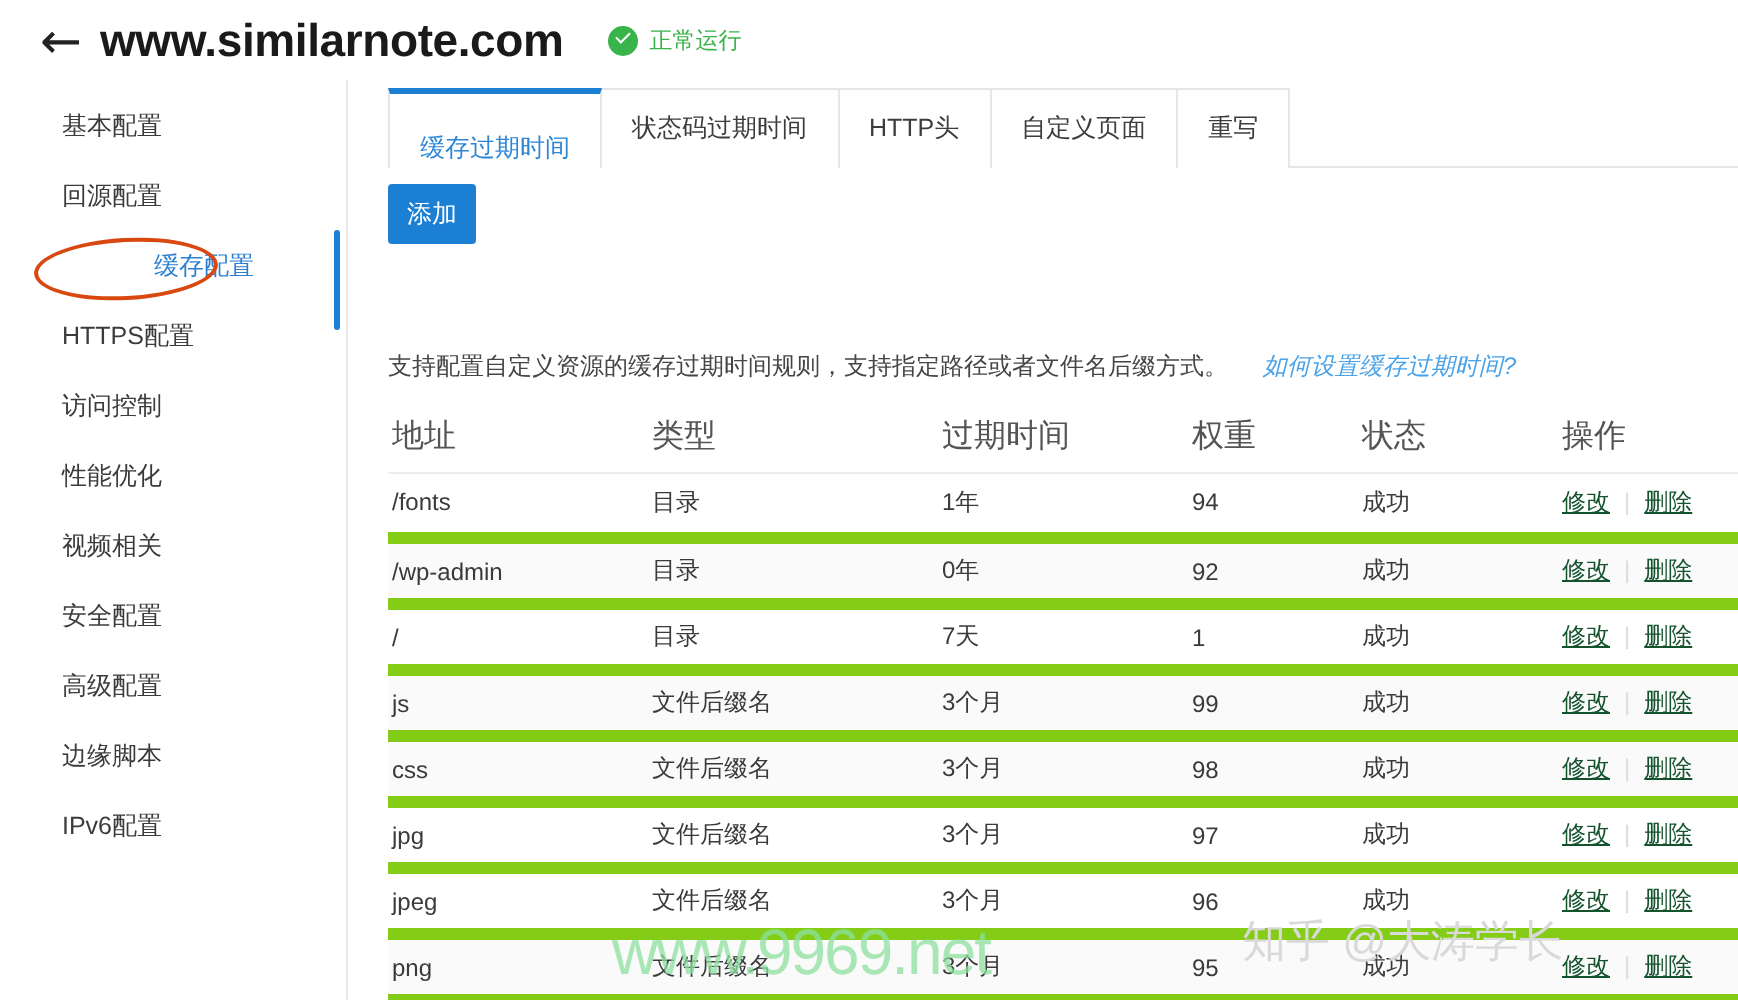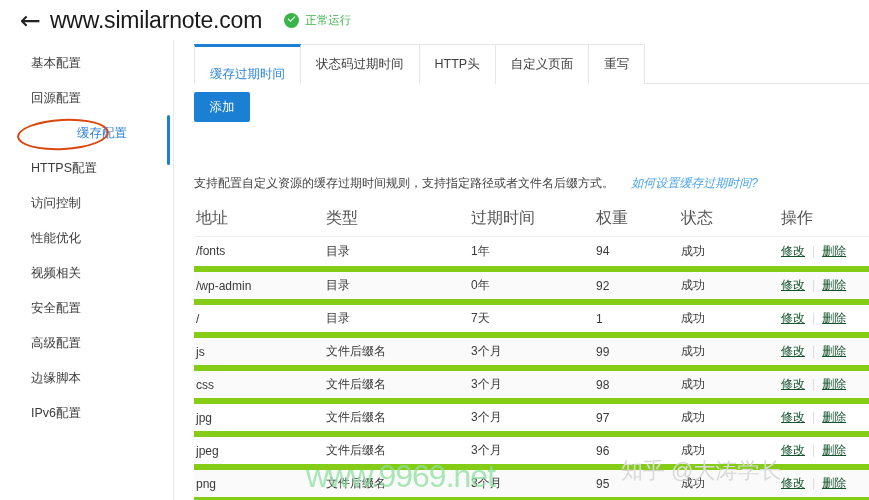--- a/index.html
+++ b/index.html
@@ -17,21 +17,21 @@
     position: absolute; left: 0; top: 0; width: 869px; height: 40px;
     display: flex; align-items: center; padding-left: 20px;
     background: #ffffff;
   }
   .back-arrow {
     font-size: 25px; line-height: 1; color: #222; margin-right: 9px;
     font-family: "DejaVu Sans", sans-serif; cursor: pointer;
   }
   .site-title {
     font-size: 23px; color: #1a1a1a; letter-spacing: -0.2px;
-    white-space: nowrap; font-weight: 400;
+    white-space: nowrap; font-weight: 700;
   }
   .status-wrap { display: flex; align-items: flex-start; margin-left: 22px; }
   .status-icon {
     width: 15px; height: 15px; border-radius: 50%;
     background: #38b44a; position: relative; flex: 0 0 auto;
   }
   .status-icon::after {
     content: ""; position: absolute; left: 4px; top: 3.4px;
     width: 6px; height: 3px;
     border-left: 1.6px solid #fff; border-bottom: 1.6px solid #fff;
@@ -98,21 +98,21 @@
     cursor: pointer; z-index: 1;
   }
   .tab.active {
     color: #2d86d6; border-top: 3px solid #1b7fd4;
     padding-top: 18px; z-index: 2;
   }
 
   
   .add-btn {
     position: absolute; left: 20px; top: 52px;
-    width: 56px; height: 30px;
+    width: 44px; height: 30px;
     background: #1b7fd4; color: #ffffff;
     border: none; border-radius: 2px;
     font-size: 12.5px; font-family: inherit;
     cursor: pointer;
   }
 
   
   .hint {
     position: absolute; left: 20px; top: 135px;
     font-size: 12px; color: #454545; white-space: nowrap;

